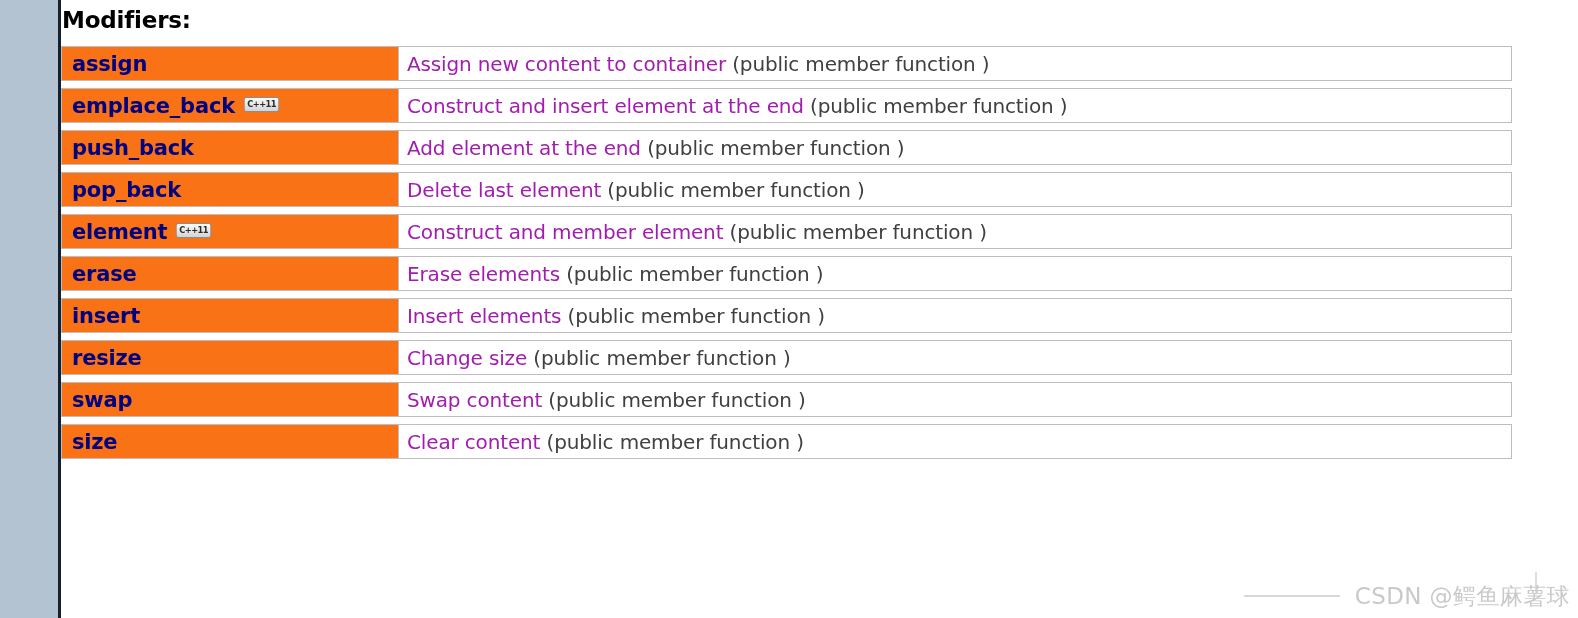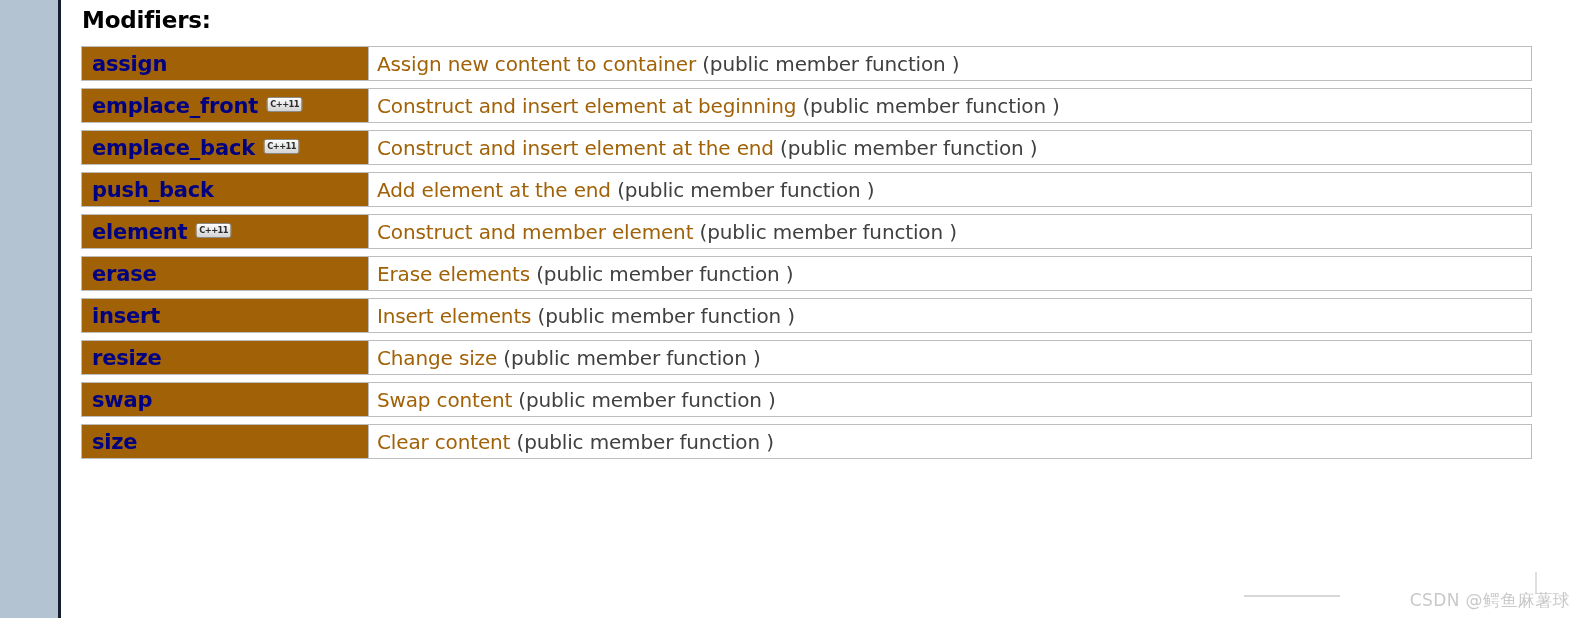--- a/index.html
+++ b/index.html
@@ -26,21 +26,20 @@
     height: 618px;
     background: #b3c3d2;
     border-right: 3px solid #14202e;
     flex: 0 0 auto;
   }
   
   .content {
     flex: 1 1 auto;
     position: relative;
     background: #ffffff;
-    padding-left: 20px;
     padding-top: 8px;
     box-sizing: border-box;
   }
   .section-title {
     font-size: 23px;
     font-weight: bold;
     color: #000000;
     letter-spacing: -0.2px;
     line-height: 1.05;
     margin: 0 0 7px 0;
@@ -53,22 +52,22 @@
     table-layout: fixed;
     margin: 0;
   }
   .member-table td {
     padding: 0;
     vertical-align: middle;
     height: 35px;
     box-sizing: border-box;
   }
   td.name-cell {
-    width: 288px;
-    background: #a16207;
+    width: 338px;
+    background: #f97316;
     border: 1px solid #bdbdbd;
     padding: 0 10px 0 10px;
     white-space: nowrap;
     overflow: hidden;
   }
   td.desc-cell {
     background: #ffffff;
     border: 1px solid #bdbdbd;
     border-left: none;
     padding: 0 8px 0 8px;
@@ -95,37 +94,37 @@
     color: #2b2b2b;
     background: linear-gradient(#fbfbfb, #d4d4d4);
     border: 1px solid #8d8d8d;
     border-radius: 3px;
     padding: 1px 3px 1px 3px;
     letter-spacing: -0.6px;
     box-shadow: 0 1px 0 rgba(255,255,255,0.85) inset;
     transform: scaleX(0.92);
   }
   .desc-text {
-    color: #a16207;
+    color: #a21caf;
     font-size: 20px;
     letter-spacing: -0.15px;
     vertical-align: middle;
   }
   .desc-kind {
     color: #404040;
     font-size: 20px;
     letter-spacing: -0.15px;
     vertical-align: middle;
   }
   
   .watermark {
     position: absolute;
     right: 8px;
     bottom: 6px;
-    font-size: 17px;
+    font-size: 23px;
     color: #c9c9c9;
     letter-spacing: 0.4px;
     white-space: nowrap;
     user-select: none;
   }
   .watermark-rule {
     position: absolute;
     right: 238px;
     bottom: 21px;
     width: 96px;
@@ -152,30 +151,30 @@
 
     <div class="section-title">Modifiers:</div>
 
     <table class="member-table">
       <tbody>
           <tr>
             <td class="name-cell"><a class="fn-name">assign</a></td>
             <td class="desc-cell"><span class="desc-text">Assign new content to container </span><span class="desc-kind">(public member function )</span></td>
           </tr>
           <tr>
-            <td class="name-cell"><a class="fn-name">emplace_front</a><span class="cxx-badge">C++11</span></td>
-            <td class="desc-cell"><span class="desc-text">Construct and insert element at beginning </span><span class="desc-kind">(public member function )</span></td>
-          </tr>
-          <tr>
             <td class="name-cell"><a class="fn-name">emplace_back</a><span class="cxx-badge">C++11</span></td>
             <td class="desc-cell"><span class="desc-text">Construct and insert element at the end </span><span class="desc-kind">(public member function )</span></td>
           </tr>
           <tr>
             <td class="name-cell"><a class="fn-name">push_back</a></td>
             <td class="desc-cell"><span class="desc-text">Add element at the end </span><span class="desc-kind">(public member function )</span></td>
+          </tr>
+          <tr>
+            <td class="name-cell"><a class="fn-name">pop_back</a></td>
+            <td class="desc-cell"><span class="desc-text">Delete last element </span><span class="desc-kind">(public member function )</span></td>
           </tr>
           <tr>
             <td class="name-cell"><a class="fn-name">element</a><span class="cxx-badge">C++11</span></td>
             <td class="desc-cell"><span class="desc-text">Construct and member element </span><span class="desc-kind">(public member function )</span></td>
           </tr>
           <tr>
             <td class="name-cell"><a class="fn-name">erase</a></td>
             <td class="desc-cell"><span class="desc-text">Erase elements </span><span class="desc-kind">(public member function )</span></td>
           </tr>
           <tr>

